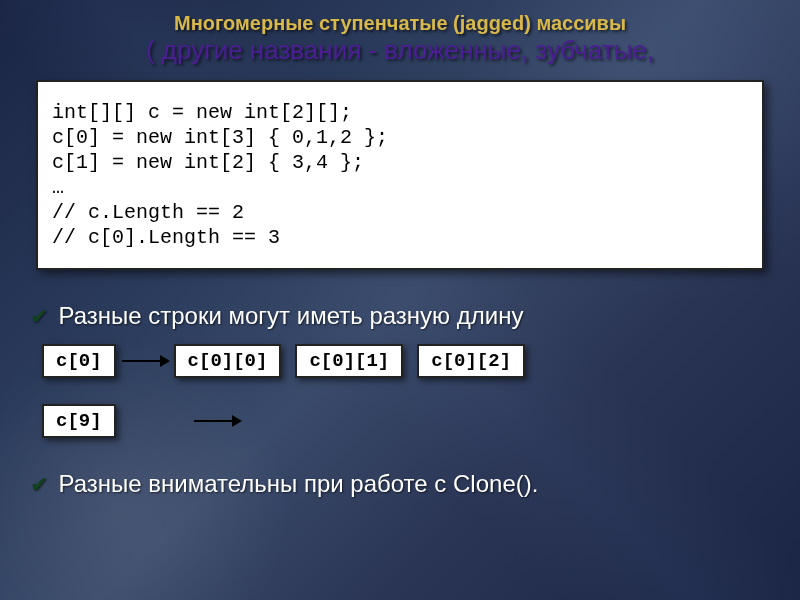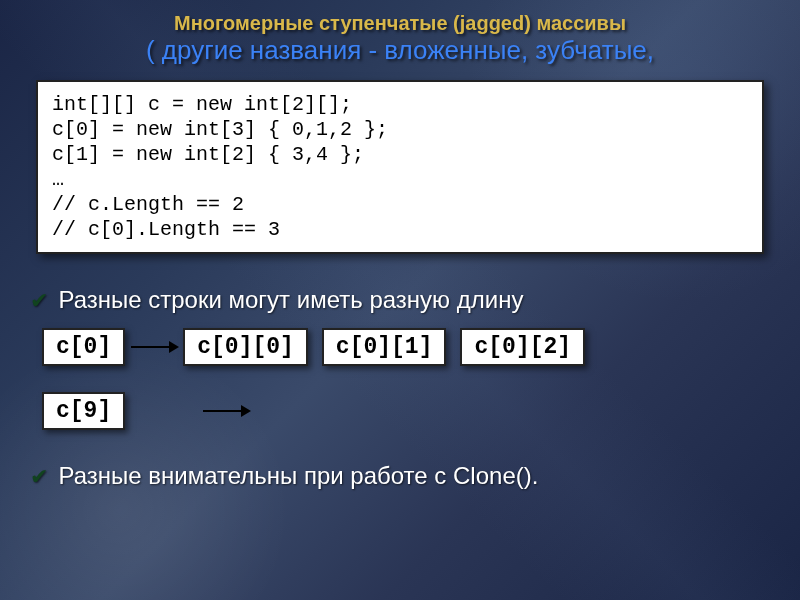--- a/index.html
+++ b/index.html
@@ -24,33 +24,33 @@
   .slide { position: relative; width: 100%; height: 100%; padding: 12px 18px 18px 18px; }
   .title {
     color: #d9b84a;
     font-size: 20px;
     font-weight: bold;
     text-align: center;
     text-shadow: 2px 2px 3px rgba(0,0,0,0.6);
     line-height: 1.1;
   }
   .subtitle {
-    color: #3b82f6;
+    color: #4c1d95;
     font-size: 26px;
     text-align: center;
     text-shadow: 2px 2px 3px rgba(0,0,0,0.6);
     line-height: 1.15;
     margin-top: 2px;
   }
   .codebox {
     background: #fff;
     border: 2px solid #222;
     box-shadow: 4px 4px 8px rgba(0,0,0,0.5);
     margin: 14px 18px 0 18px;
-    padding: 10px 14px;
+    padding: 18px 14px;
   }
   .codebox pre {
     font-family: "Courier New", monospace;
     font-size: 20px;
     line-height: 1.25;
     white-space: pre;
     color: #000;
   }
   .bullet {
     color: #fff;
@@ -63,21 +63,21 @@
   .diagram {
     margin: 14px 0 0 24px;
   }
   .row { display: flex; align-items: center; gap: 0; margin-bottom: 26px; }
   .cell {
     background: #fff;
     border: 2px solid #222;
     box-shadow: 3px 3px 6px rgba(0,0,0,0.5);
     padding: 4px 12px;
     font-family: "Courier New", monospace;
-    font-size: 23px;
+    font-size: 19px;
     font-weight: bold;
     color: #000;
     white-space: nowrap;
   }
   .arrow {
     width: 50px;
     height: 24px;
     position: relative;
     margin: 0 4px;
   }

